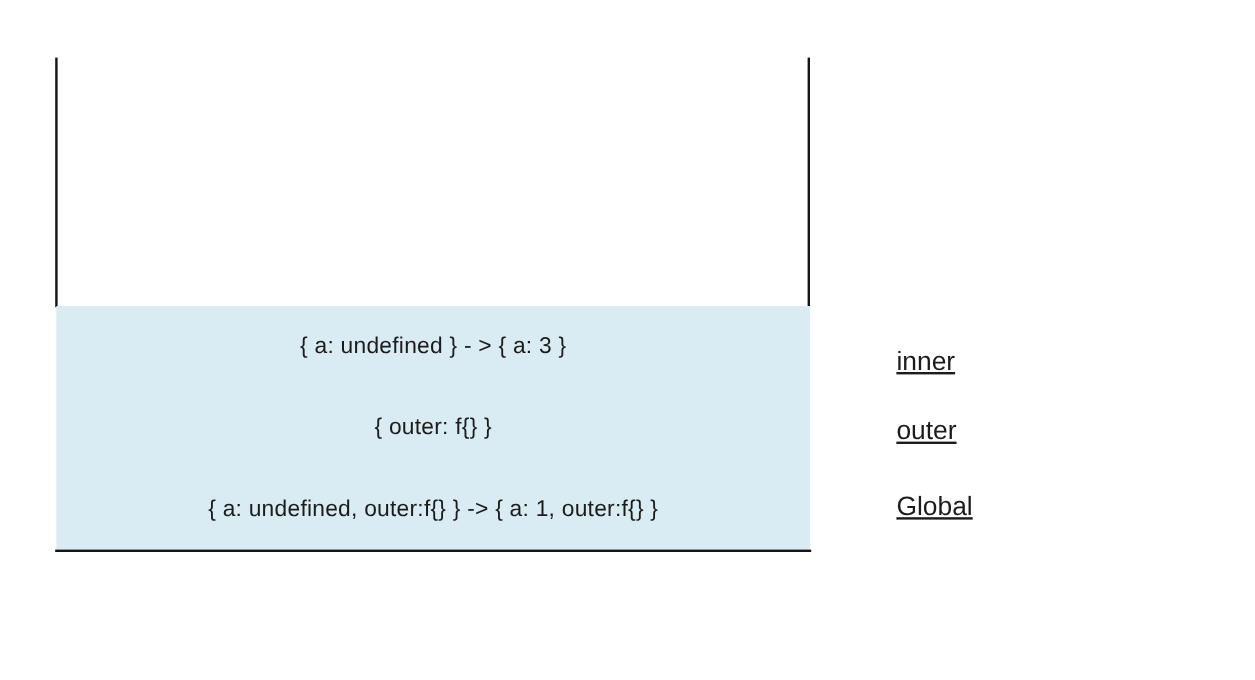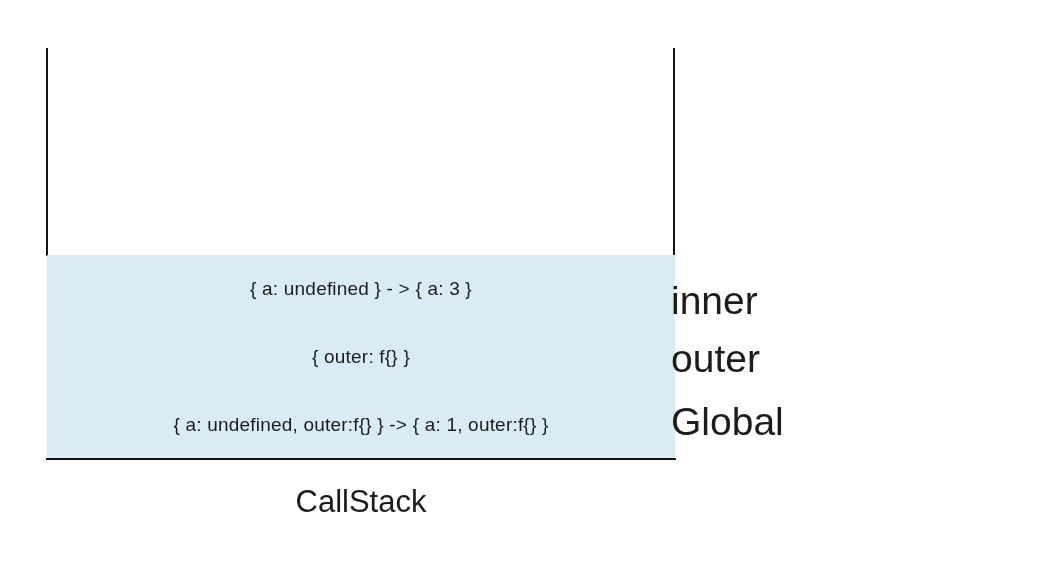--- a/index.html
+++ b/index.html
@@ -49,25 +49,26 @@
     position: absolute;
     left: 46px;
     top: 458px;
     width: 630px;
     height: 2px;
     background: var(--stroke-color, #141414);
   }
   
   .frame-label {
     position: absolute;
-    left: 671px;
-    font-size: 39px;
+    left: 747px;
+    font-size: 22px;
     line-height: 36px;
     color: var(--text-color, #161616);
     white-space: nowrap;
+    text-decoration: underline;
   }
   .frame-label-0 { top: 283px; }
   .frame-label-1 { top: 341px; }
   .frame-label-2 { top: 404px; }
   
   .caption {
     position: absolute;
     left: 47px;
     top: 482px;
     width: 628px;
@@ -96,15 +97,14 @@
       <span>{ a: undefined, outer:f{} } -&gt; { a: 1, outer:f{} }</span>
     </div>
   </div>
 
   <div class="baseline"></div>
 
   <div class="frame-label frame-label-0">inner</div>
   <div class="frame-label frame-label-2">Global</div>
   <div class="frame-label frame-label-1">outer</div>
 
-  <div class="caption">CallStack</div>
 
 </div>
 
 </body></html>

